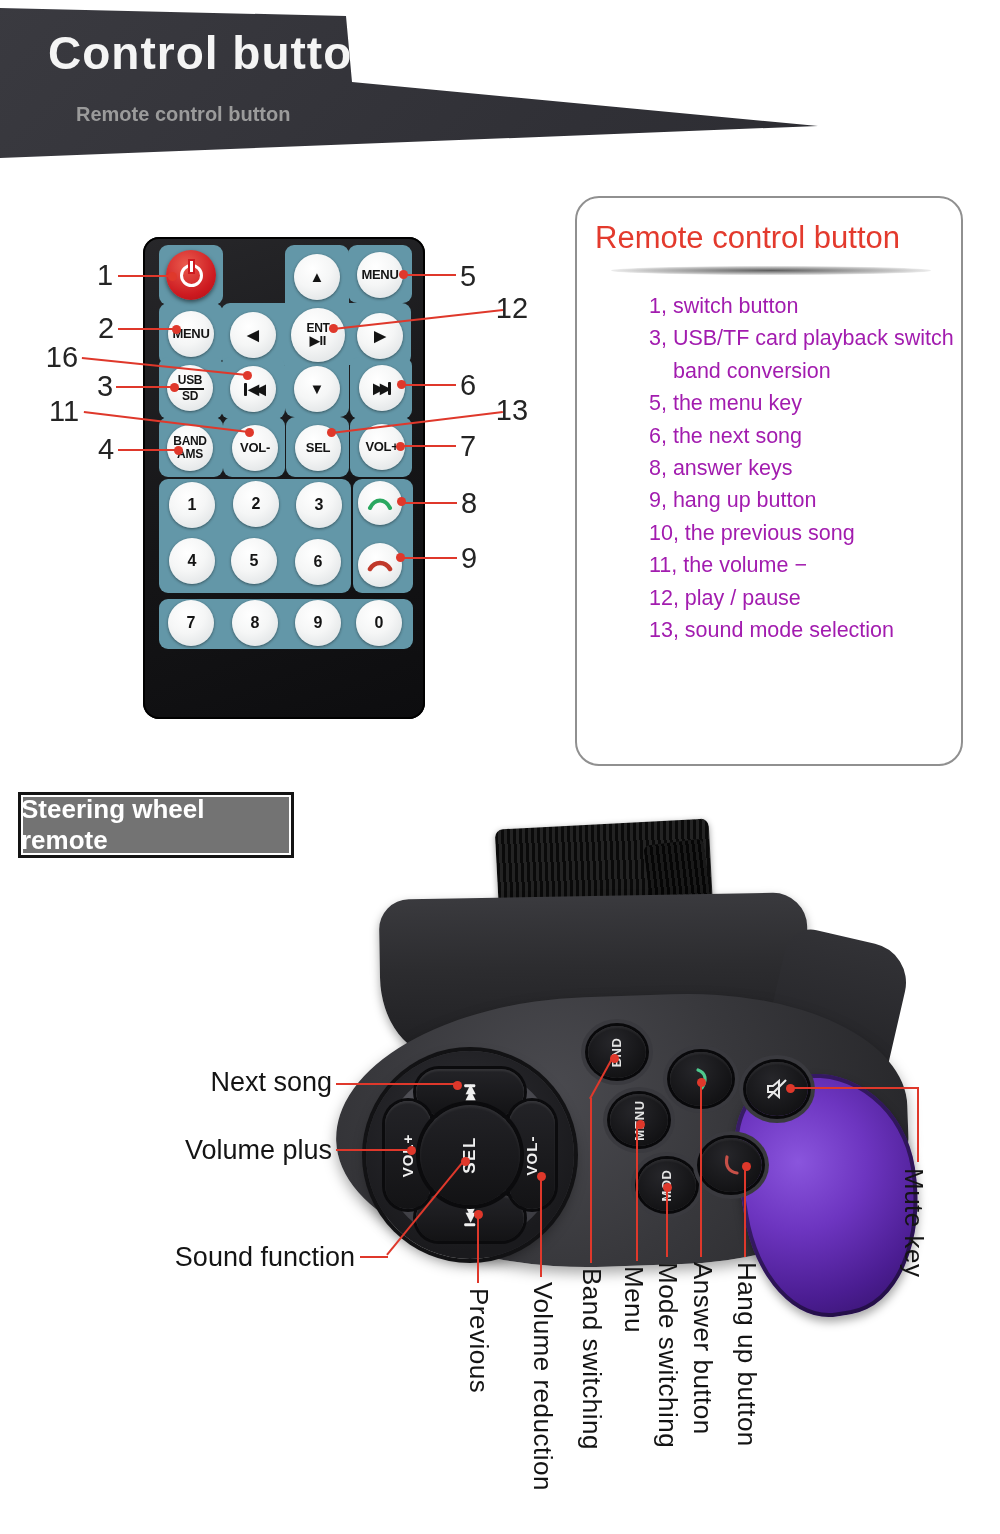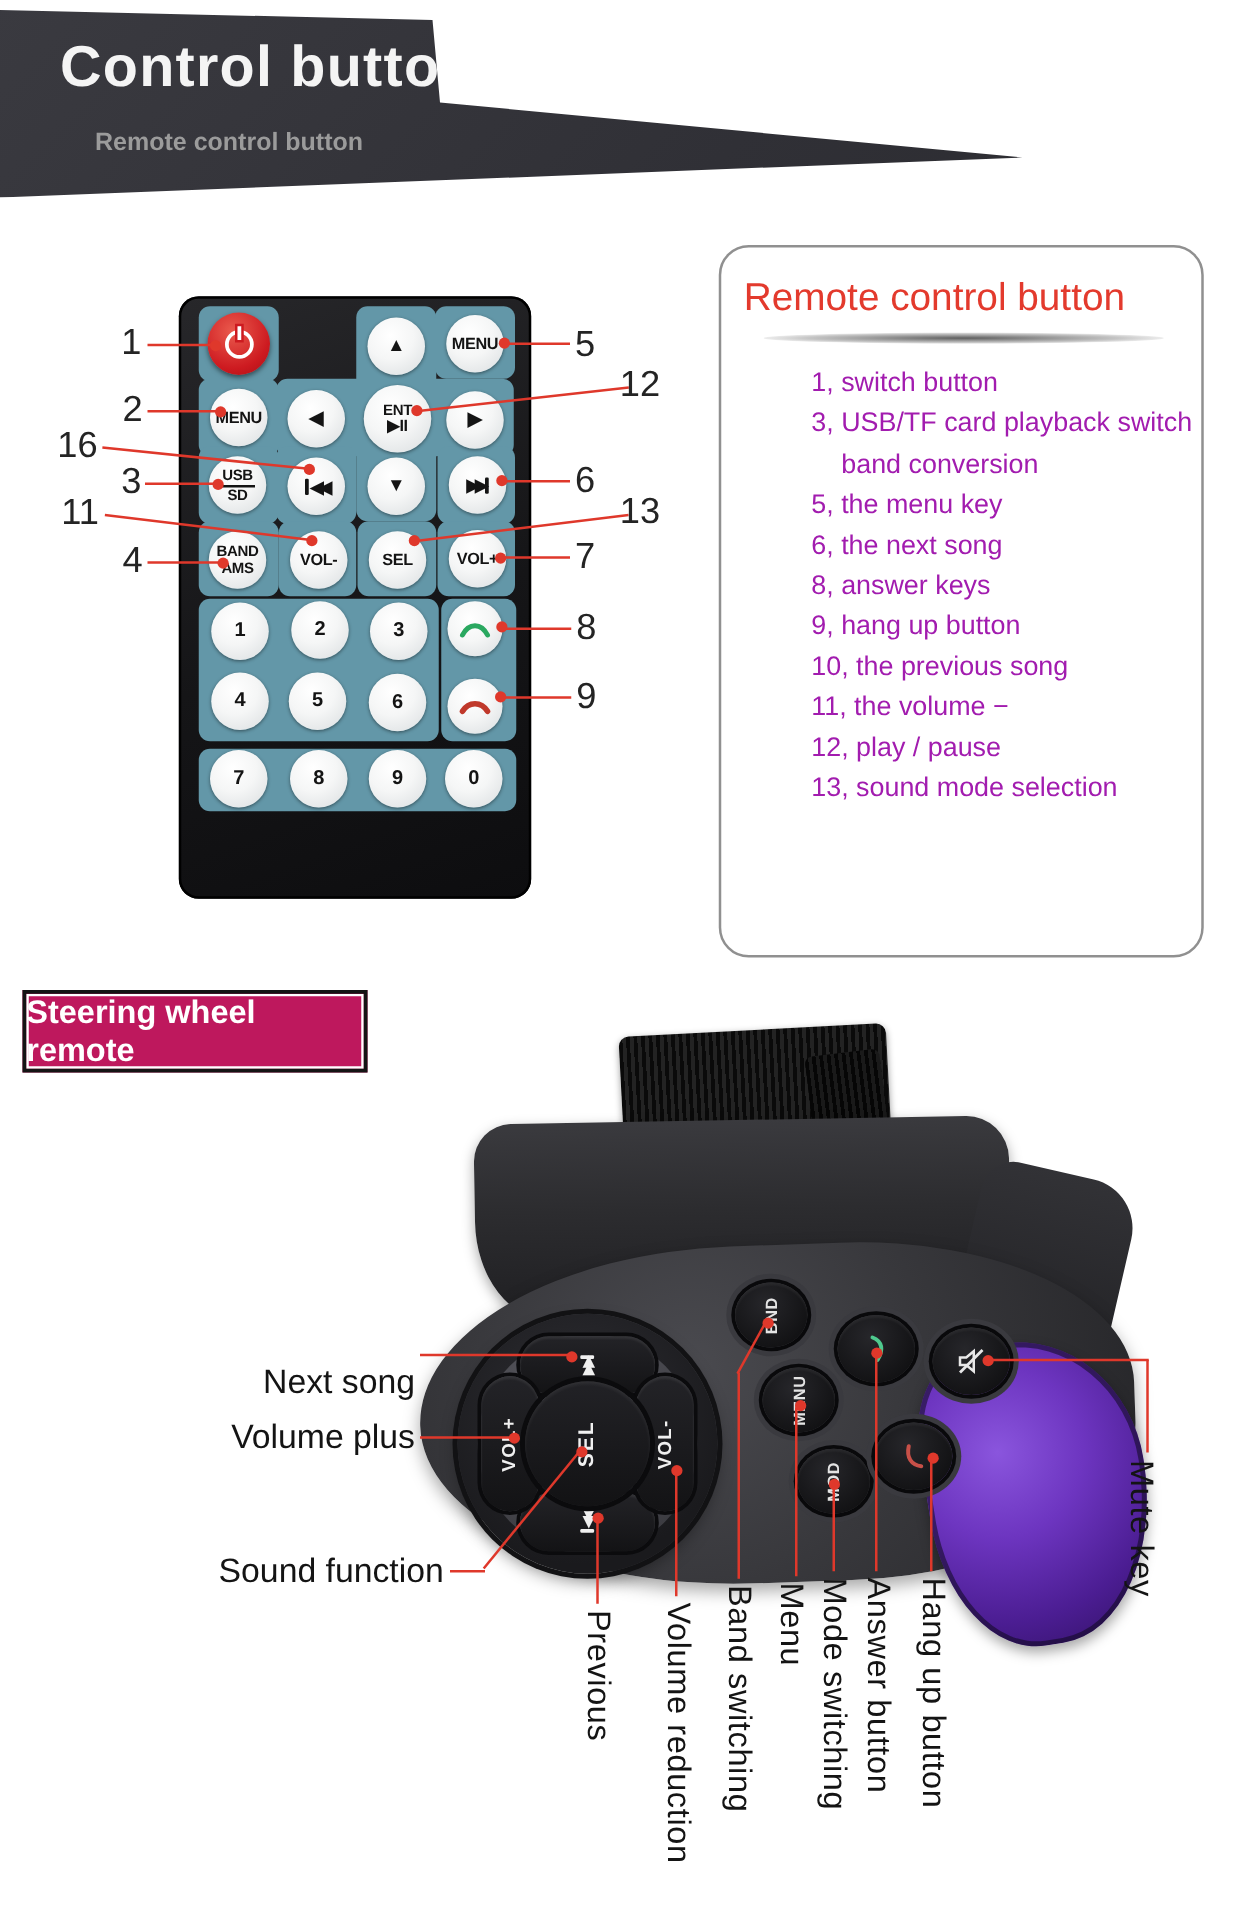--- a/index.html
+++ b/index.html
@@ -44,21 +44,21 @@
 
   
   .info{position:absolute;left:575px;top:196px;width:384px;height:566px;border:2px solid #909090;border-radius:24px;background:#fff;}
   .info-title{position:absolute;left:18px;top:22px;font-size:31px;color:#e33a2d;}
   .info-div{position:absolute;left:34px;top:68px;width:320px;height:9px;border-radius:50%;
             background:radial-gradient(ellipse at center,rgba(40,40,40,.75) 0%,rgba(90,90,90,.35) 55%,rgba(255,255,255,0) 78%);}
   .info-list{position:absolute;left:28px;top:92px;width:348px;font-size:21.5px;color:#a21caf;line-height:32.4px;margin-left:44px;}
   .info-list .indent{padding-left:24px;}
 
   
-  .swl-box{position:absolute;left:18px;top:792px;width:270px;height:60px;background:#be185d;
+  .swl-box{position:absolute;left:18px;top:792px;width:270px;height:60px;background:#737373;
            border:3px solid #141414;box-shadow:inset 0 0 0 2px #fff;
            display:flex;align-items:center;justify-content:center;}
   .swl-box span{color:#fff;font-size:26px;font-weight:700;}
 
   
   .strap{position:absolute;left:497px;top:824px;width:214px;height:92px;border-radius:8px;transform:rotate(-3deg);
          background:repeating-linear-gradient(90deg,#0a0a0a 0 3px,#232323 3px 6px);box-shadow:0 2px 6px rgba(0,0,0,.4);}
   .strap-flap{position:absolute;left:648px;top:842px;width:60px;height:80px;border-radius:6px;transform:rotate(-7deg);
          background:repeating-linear-gradient(90deg,#060606 0 3px,#1a1a1a 3px 6px);}
   .clip{position:absolute;left:380px;top:896px;width:428px;height:158px;transform:rotate(-1deg);
@@ -343,21 +343,21 @@
       <path d="M5 10 L10 10 L16 5 L16 21 L10 16 L5 16 Z" fill="none" stroke="#e8e8e8" stroke-width="2"></path>
       <line x1="5" y1="22" x2="23" y2="4" stroke="#e8e8e8" stroke-width="2.2"></line>
     </svg>
   </div>
   <div class="oval" style="left:731px;top:1165px;">
     <svg width="22" height="24">
         <path d="M7 4 C5 13 9 19 17 20" stroke="#c75048" stroke-width="3.2" fill="none" stroke-linecap="round"></path>
       </svg>
   </div>
 
-  <div class="hlabel" style="right:668px;top:1082px;margin-top:24px;">Next song</div>
+  <div class="hlabel" style="right:668px;top:1082px;">Next song</div>
   <div class="hlabel" style="right:668px;top:1150px;">Volume plus</div>
   <div class="hlabel" style="right:645px;top:1257px;">Sound function</div>
 
   <div class="vlabel" style="left:463px;top:1288px;">Previous</div>
   <div class="vlabel" style="left:527px;top:1282px;">Volume reduction</div>
   <div class="vlabel" style="left:576px;top:1268px;">Band switching</div>
   <div class="vlabel" style="left:618px;top:1266px;">Menu</div>
   <div class="vlabel" style="left:652px;top:1262px;">Mode switching</div>
   <div class="vlabel" style="left:687px;top:1262px;">Answer button</div>
   <div class="vlabel" style="left:731px;top:1262px;">Hang up button</div>

